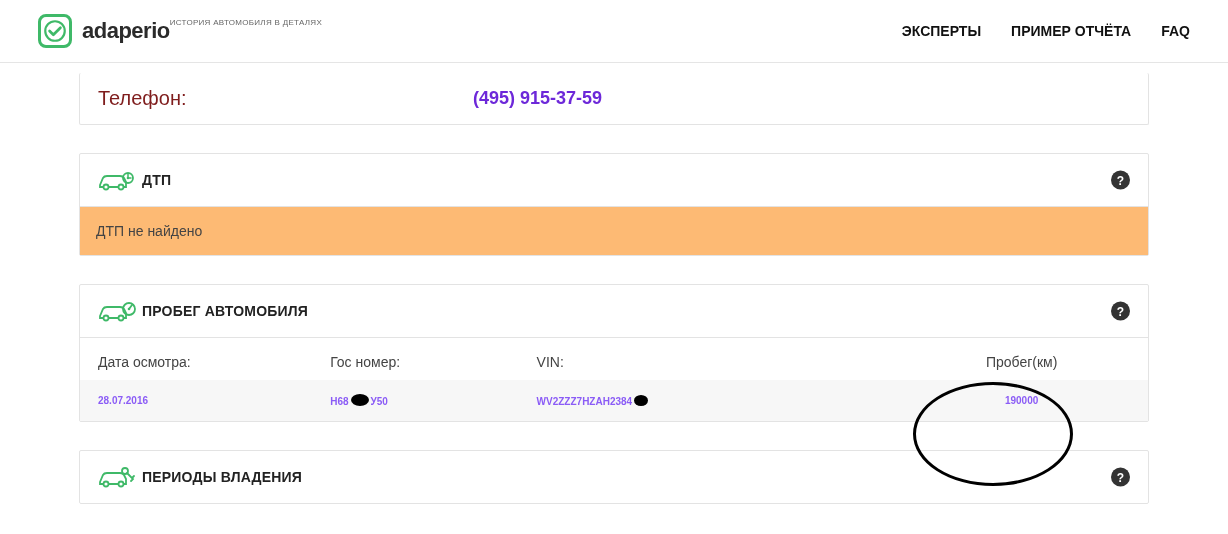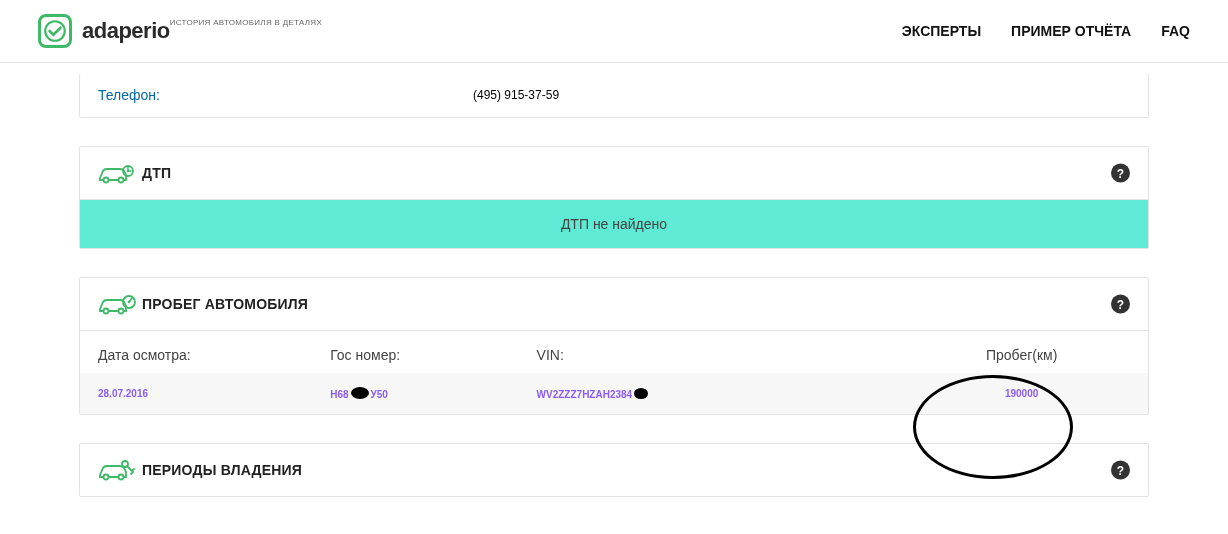--- a/index.html
+++ b/index.html
@@ -36,22 +36,22 @@
       margin-top: 10px;
       margin-bottom: 28px;
       background: #fff;
     }
     .section-top-slice {
       border-top: none;
       padding: 14px 18px;
       display: flex;
     }
     .field-row { display: flex; align-items: center; }
-    .field-label { width: 375px; color: #0369a1; font-size: 14px; }
-    .field-value { font-weight: 400; color: #000000; font-size: 12px; }
+    .field-label { width: 375px; color: #7f1d1d; font-size: 20px; }
+    .field-value { font-weight: 700; color: #6d28d9; font-size: 18px; }
 
     .section-header {
       display: flex;
       align-items: center;
       padding: 14px 18px;
       position: relative;
       border-bottom: 1px solid #e3e3e3;
     }
     .section-header.no-border { border-bottom: none; text-align: right; }
     .section-icon { width: 44px; display: flex; align-items: center; }
@@ -59,22 +59,22 @@
     .help-icon {
       position: absolute; right: 18px; top: 50%; transform: translateY(-50%);
       width: 19px; height: 19px; border-radius: 50%;
       background: #333; color: #fff;
       display: flex; align-items: center; justify-content: center;
       font-size: 12px; font-weight: 700; cursor: pointer;
     }
 
     .section-body-empty {
       padding: 16px;
-      text-align: center;
-      background: #5eead4;
+      text-align: left;
+      background: #fdba74;
       color: #444;
       font-size: 14px;
     }
 
     .table-header-row {
       display:flex;
       padding: 16px 18px 10px 18px;
       color:#444;
       font-size:14px;
     }

